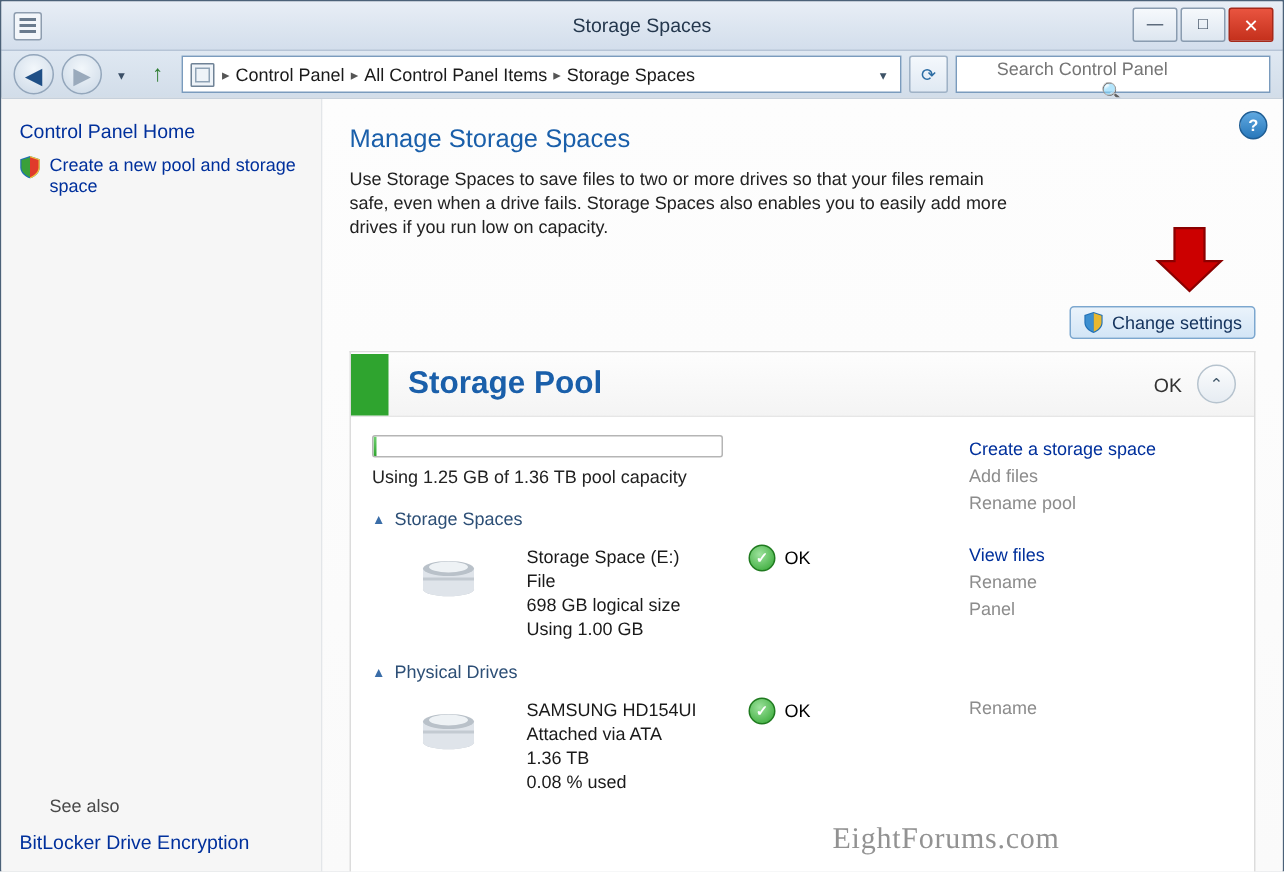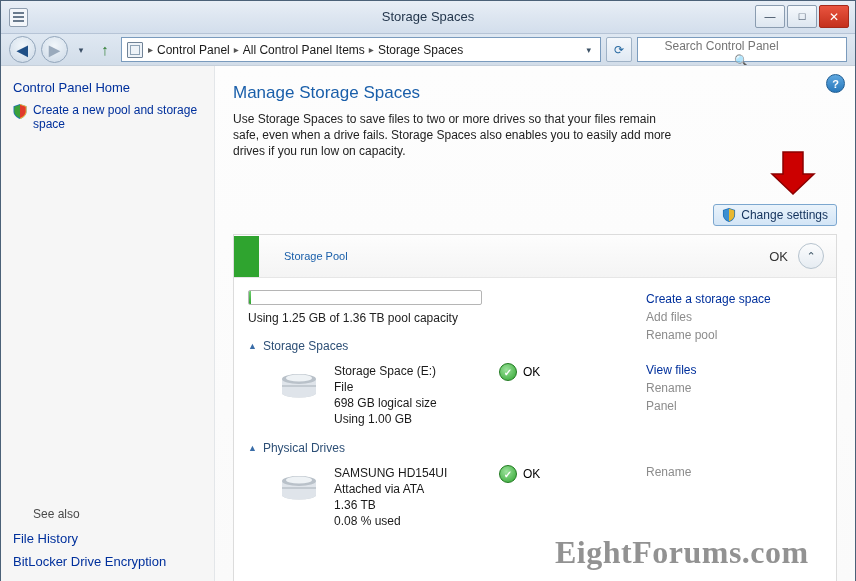--- a/index.html
+++ b/index.html
@@ -148,21 +148,21 @@
   .pool-panel{
     position:absolute;left:18px;right:18px;top:168px;bottom:0;
     border:1px solid #dcdcdc;border-bottom:0;background:#fff;
   }
   .pool-header{
     height:42px;display:flex;align-items:center;
     border-bottom:1px solid #e6e6e6;
     background:linear-gradient(to bottom,#fdfdfd,#f4f4f4);
   }
   .pool-swatch{width:25px;height:41px;background:#2fa42f;}
-  .pool-title{color:#1a5faa;font-size:11px;padding-left:25px;}
+  .pool-title{color:#1a5faa;font-size:21px;padding-left:13px;font-weight:bold;}
   .pool-ok{margin-left:auto;color:#333;font-size:13px;padding-right:10px;}
   .chev-btn{
     width:24px;height:24px;border-radius:50%;border:1px solid #b6c3ce;
     background:linear-gradient(to bottom,#fbfcfd,#e6ecf2);
     display:flex;align-items:center;justify-content:center;color:#3f5668;font-size:11px;
     margin-right:12px;
   }
   .pool-body{padding:12px 0 0 0;position:relative;}
   .capacity-row{display:flex;}
   .capacity-left{padding-left:14px;}
@@ -174,36 +174,36 @@
   .pool-actions{
     position:absolute;right:0;top:12px;width:190px;
   }
   .act-link{color:#00309c;font-size:12px;line-height:18px;}
   .act-link.dim{color:#8c8c8c;}
   .section-head{
     display:flex;align-items:center;gap:6px;
     padding:14px 0 0 14px;color:#2d4f76;font-size:12px;
   }
   .sec-chev{color:#3a6da8;font-size:9px;}
-  .drive-row{display:flex;padding:10px 0 0 40px;position:relative;}
+  .drive-row{display:flex;padding:10px 0 0 40px;position:relative;gap:17px;}
   .drive-ico{width:50px;height:40px;position:relative;flex:0 0 50px;}
   .drive-info{padding-left:10px;font-size:12px;color:#1a1a1a;line-height:16px;}
   .drive-status{
     position:absolute;left:265px;top:10px;display:flex;align-items:center;gap:6px;font-size:12px;
   }
   .ok-ico{
     width:16px;height:16px;border-radius:50%;
     background:radial-gradient(circle at 40% 35%,#9ce29c,#2fa42f);
     border:1px solid #1f7a1f;color:#fff;font-size:10px;
     display:flex;align-items:center;justify-content:center;font-weight:bold;
   }
   .drive-actions{position:absolute;right:0;top:8px;width:190px;}
   .watermark{
     position:absolute;left:340px;bottom:12px;
-    font-family:"Liberation Serif",serif;font-size:32px;font-weight:bold;
+    font-family:"Liberation Serif",serif;font-size:20px;font-weight:normal;
     color:#6e6e6e;opacity:.75;letter-spacing:.5px;
   }
 </style>
 </head>
 <body>
 
 <div class="window">
 
   <div class="titlebar">
     <div class="win-icon"></div>
@@ -247,21 +247,20 @@
             <path d="M7 0 L13.5 2.2 V7.5 C13.5 11 10.5 13.8 7 15 C3.5 13.8 0.5 11 0.5 7.5 V2.2 Z" fill="#1f6fb5"></path>
             <path d="M7 0 L13.5 2.2 V7.5 C13.5 11 10.5 13.8 7 15 Z" fill="#f3c63c"></path>
             <path d="M7 0.8 L12.7 2.7 V7.5 C12.7 10.5 10 13 7 14.1 Z" fill="#e03a2b"></path>
             <path d="M7 0.8 V14.1 C4 13 1.3 10.5 1.3 7.5 V2.7 Z" fill="#3aa03a"></path>
           </svg>
         </span>
         <span>Create a new pool and storage space</span>
       </div>
       <div class="side-bottom">
         <div class="side-heading">See also</div>
-        <div class="side-link">File History</div>
         <div class="side-link">BitLocker Drive Encryption</div>
       </div>
     </div>
 
     <div class="main">
       <div class="help-ico">?</div>
       <div class="page-title">Manage Storage Spaces</div>
       <div class="page-desc">Use Storage Spaces to save files to two or more drives so that your files remain safe, even when a drive fails. Storage Spaces also enables you to easily add more drives if you run low on capacity.</div>
 
       <svg class="red-arrow" viewBox="0 0 48 46">

